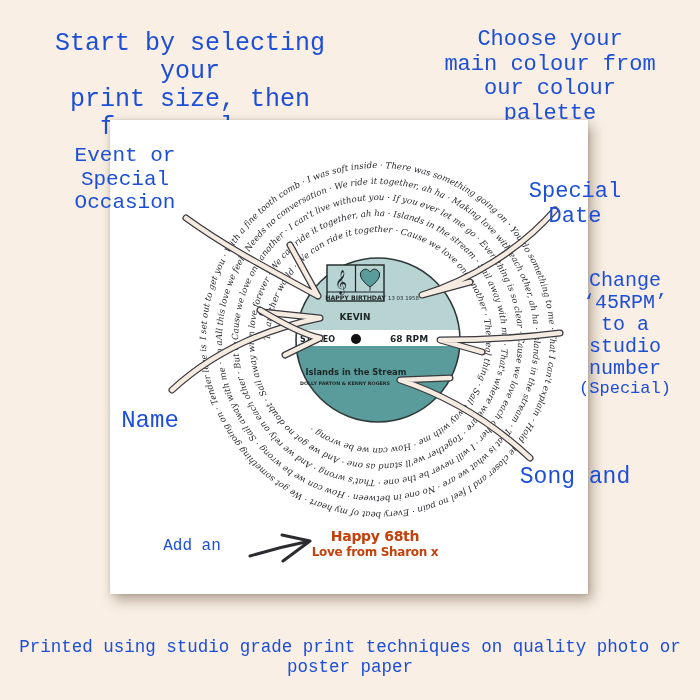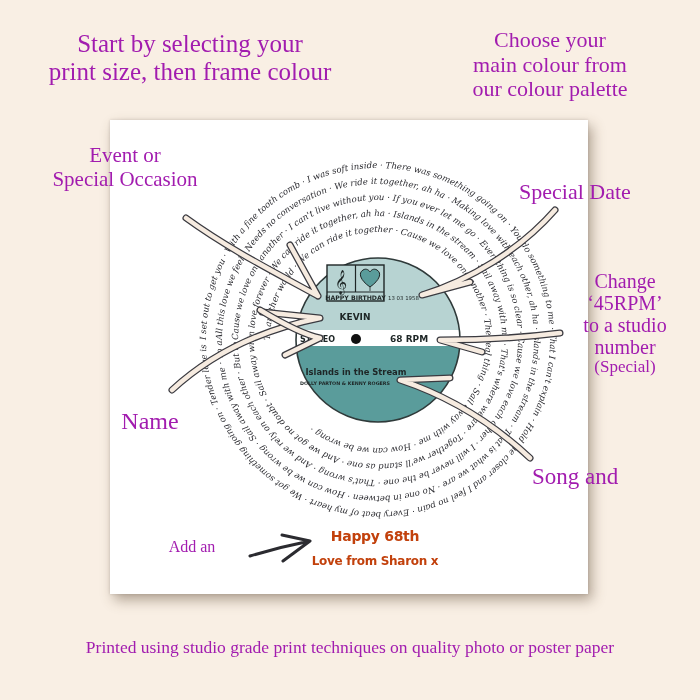--- a/index.html
+++ b/index.html
@@ -5,36 +5,36 @@
   html, body { margin: 0; padding: 0; }
   body {
     width: 700px; height: 700px; overflow: hidden;
     background: #f9efe4;
     position: relative;
     font-family: "DejaVu Serif", "Liberation Serif", serif;
     color: #3a3a40;
   }
   .caption {
     position: absolute; text-align: center;
-    font-family: Liberation Serif, serif;
-    color: #a21caf; line-height: 1.12;
+    font-family: Liberation Mono, monospace;
+    color: #1d4ed8; line-height: 1.12;
   }
   .print {
     position: absolute; left: 110px; top: 120px; width: 478px; height: 474px;
     background: #ffffff;
     box-shadow: 4px 6px 12px rgba(90,70,50,0.45), 0 0 3px rgba(0,0,0,0.15);
   }
   .record-svg { position: absolute; left: 0; top: 0; width: 700px; height: 700px; pointer-events: none; }
   .msg {
     position: absolute; left: 300px; top: 528px; width: 150px; text-align: center;
     font-family: "DejaVu Sans", "Liberation Sans", sans-serif;
     color: #c2410c; font-weight: bold; letter-spacing: -0.3px;
   }
   .msg .l1 { font-size: 14px; }
-  .msg .l2 { font-size: 12px; margin-top: 10px; }
+  .msg .l2 { font-size: 12px; margin-top: 1px; }
 </style>
 </head>
 <body>
 
 <div class="caption" style="left:30px; top:30px; width:320px; font-size:25px;">
   <div>Start by selecting your</div>
   <div>print size, then frame colour</div>
 </div>
 <div class="caption" style="left:440px; top:28px; width:220px; font-size:22px;">
   <div>Choose your</div>

